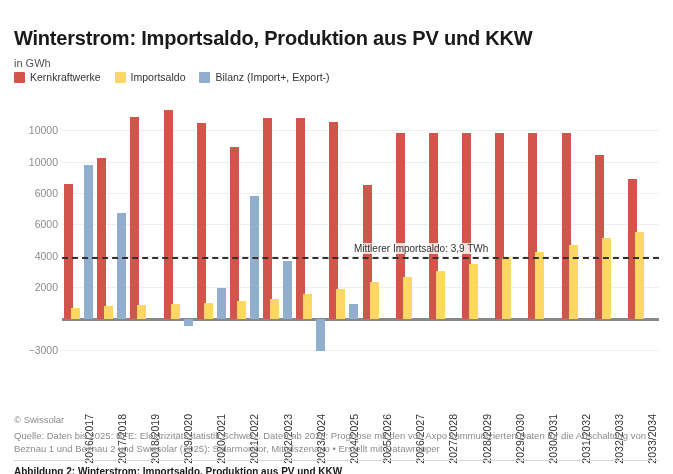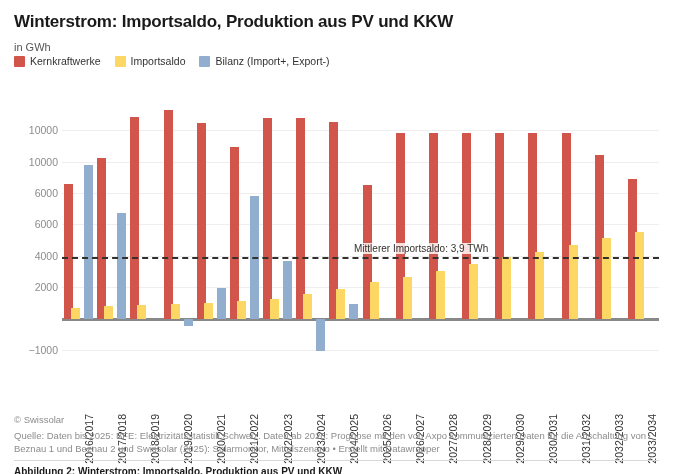--- a/index.html
+++ b/index.html
@@ -8,25 +8,25 @@
     width: 673px; height: 474px;
     background: #ffffff;
     font-family: "Liberation Sans", sans-serif;
     color: #333333;
     overflow: hidden;
     position: relative;
   }
   #root { width:673px; height:474px; position:relative; padding: 0 14px; }
 
   .title {
-    font-size: 17px;
+    font-size: 20px;
     font-weight: bold;
     color: #1a1a1a;
     letter-spacing: -0.2px;
-    padding-top: 12px;
+    padding-top: 28px;
     line-height: 20px;
     white-space: nowrap;
   }
   .subtitle {
     font-size: 11px;
     color: #555555;
     margin-top: 9px;
     line-height: 13px;
   }
   .legend {
@@ -235,21 +235,21 @@
           </div>
           <div class="group" style="left: 563.833px; width: 33.1667px;">
             <div class="bar kkw" style="left: 2.08333px; width: 9px; bottom: 31.4103px; height: 139.776px;"></div>
             <div class="bar pv" style="left: 9.08333px; width: 9px; bottom: 31.4103px; height: 86.3782px;"></div>
           </div>
         </div>
       <div class="annotation-line" id="annLine" style="top: 152.34px;"></div>
       <div class="annotation-label" id="annLabel" style="top: 149.34px; left: 290px;">Mittlerer Importsaldo: 3,9 TWh</div>
     </div>
     <div id="yticks">
-        <div class="ytick" style="top: 245px;">−1000</div>
+        <div class="ytick" style="top: 245px;">−3000</div>
         <div class="ytick" style="top: 182.179px;">2000</div>
         <div class="ytick" style="top: 150.769px;">4000</div>
         <div class="ytick" style="top: 119.359px;">6000</div>
         <div class="ytick" style="top: 87.9487px;">6000</div>
         <div class="ytick" style="top: 56.5385px;">10000</div>
         <div class="ytick" style="top: 25.1282px;">10000</div>
       </div>
   </div>
 
   <div class="xlabels" id="xlabels">

